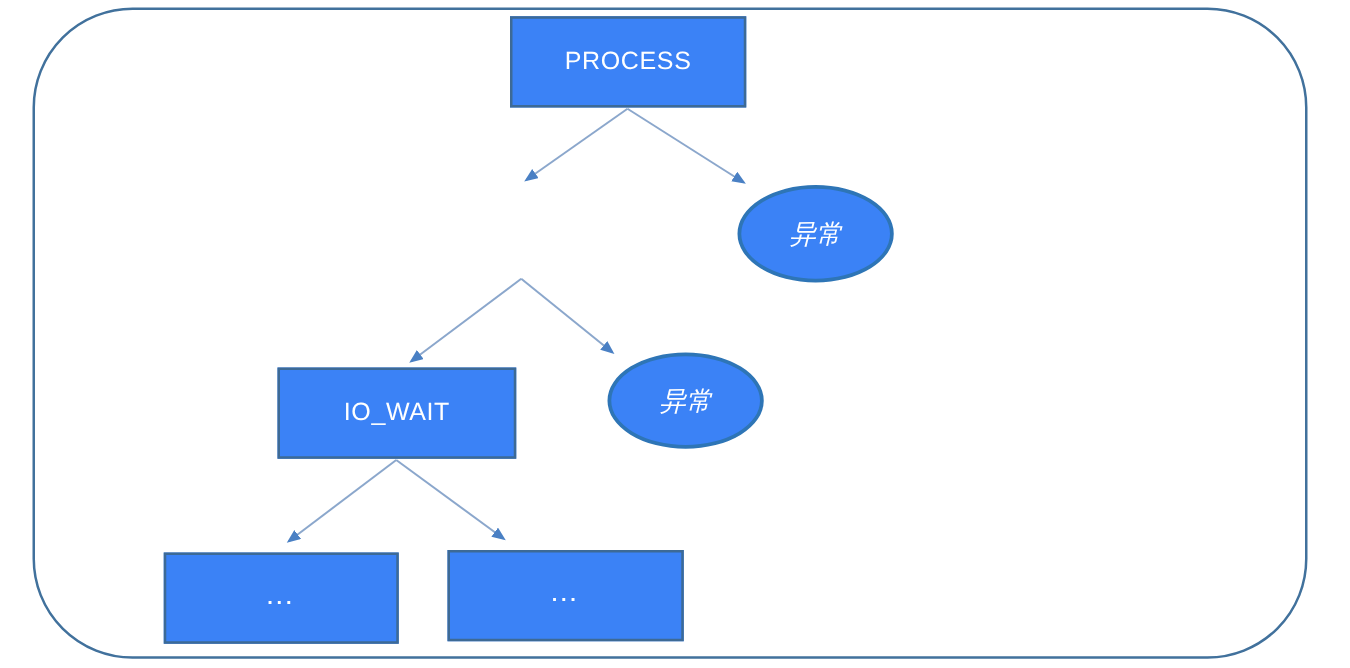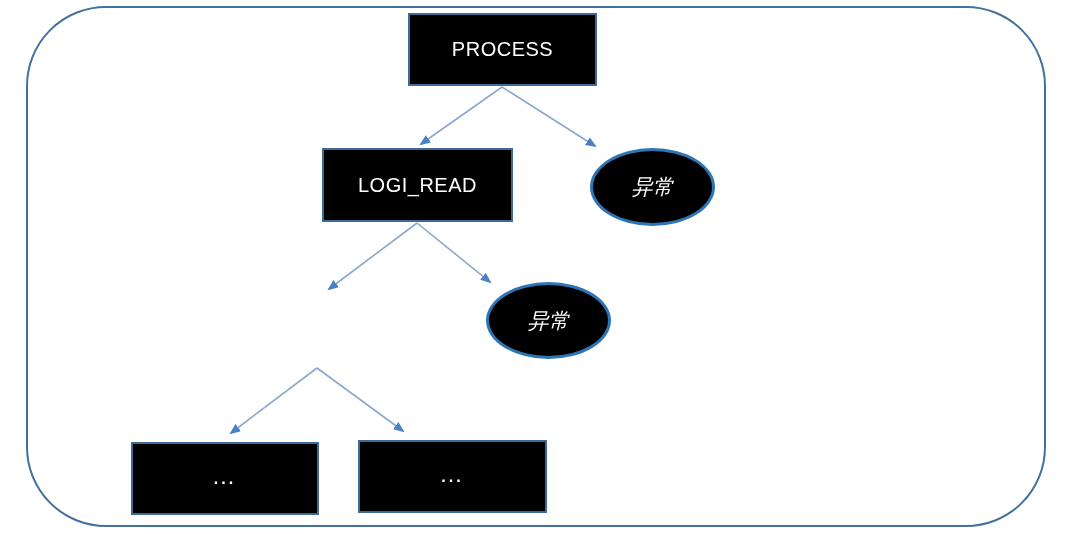--- a/index.html
+++ b/index.html
@@ -24,21 +24,21 @@
   .edges-svg {
     position: absolute;
     left: 0; top: 0;
     width: 1080px;
     height: 534px;
     pointer-events: none;
   }
   .node {
     position: absolute;
     box-sizing: border-box;
-    background: #000000;
+    background: #3b82f6;
     color: #ffffff;
     display: flex;
     align-items: center;
     justify-content: center;
     text-align: center;
   }
   .node.rect {
     border: 2px solid #3D6A96;
     font-size: 20px;
     letter-spacing: 0.5px;
@@ -82,28 +82,28 @@
       <line x1="417" y1="223" x2="490" y2="282" marker-end="url(#arrowhead)"></line>
       <line x1="317" y1="368" x2="231" y2="433" marker-end="url(#arrowhead)"></line>
       <line x1="317" y1="368" x2="403" y2="431" marker-end="url(#arrowhead)"></line>
     </g>
   </svg>
 
   <div id="node-process" class="node rect">
     <span>PROCESS</span>
   </div>
 
-  <div id="node-logi-read" class="node rect">
-    <span>LOGI_READ</span>
-  </div>
 
   <div id="node-exc1" class="node ellipse">
     <span>异常</span>
   </div>
 
+  <div id="node-io-wait" class="node rect">
+    <span>IO_WAIT</span>
+  </div>
 
   <div id="node-exc2" class="node ellipse">
     <span>异常</span>
   </div>
 
   <div id="node-more-l" class="node rect dots">
     <span>...</span>
   </div>
 
   <div id="node-more-r" class="node rect dots">

